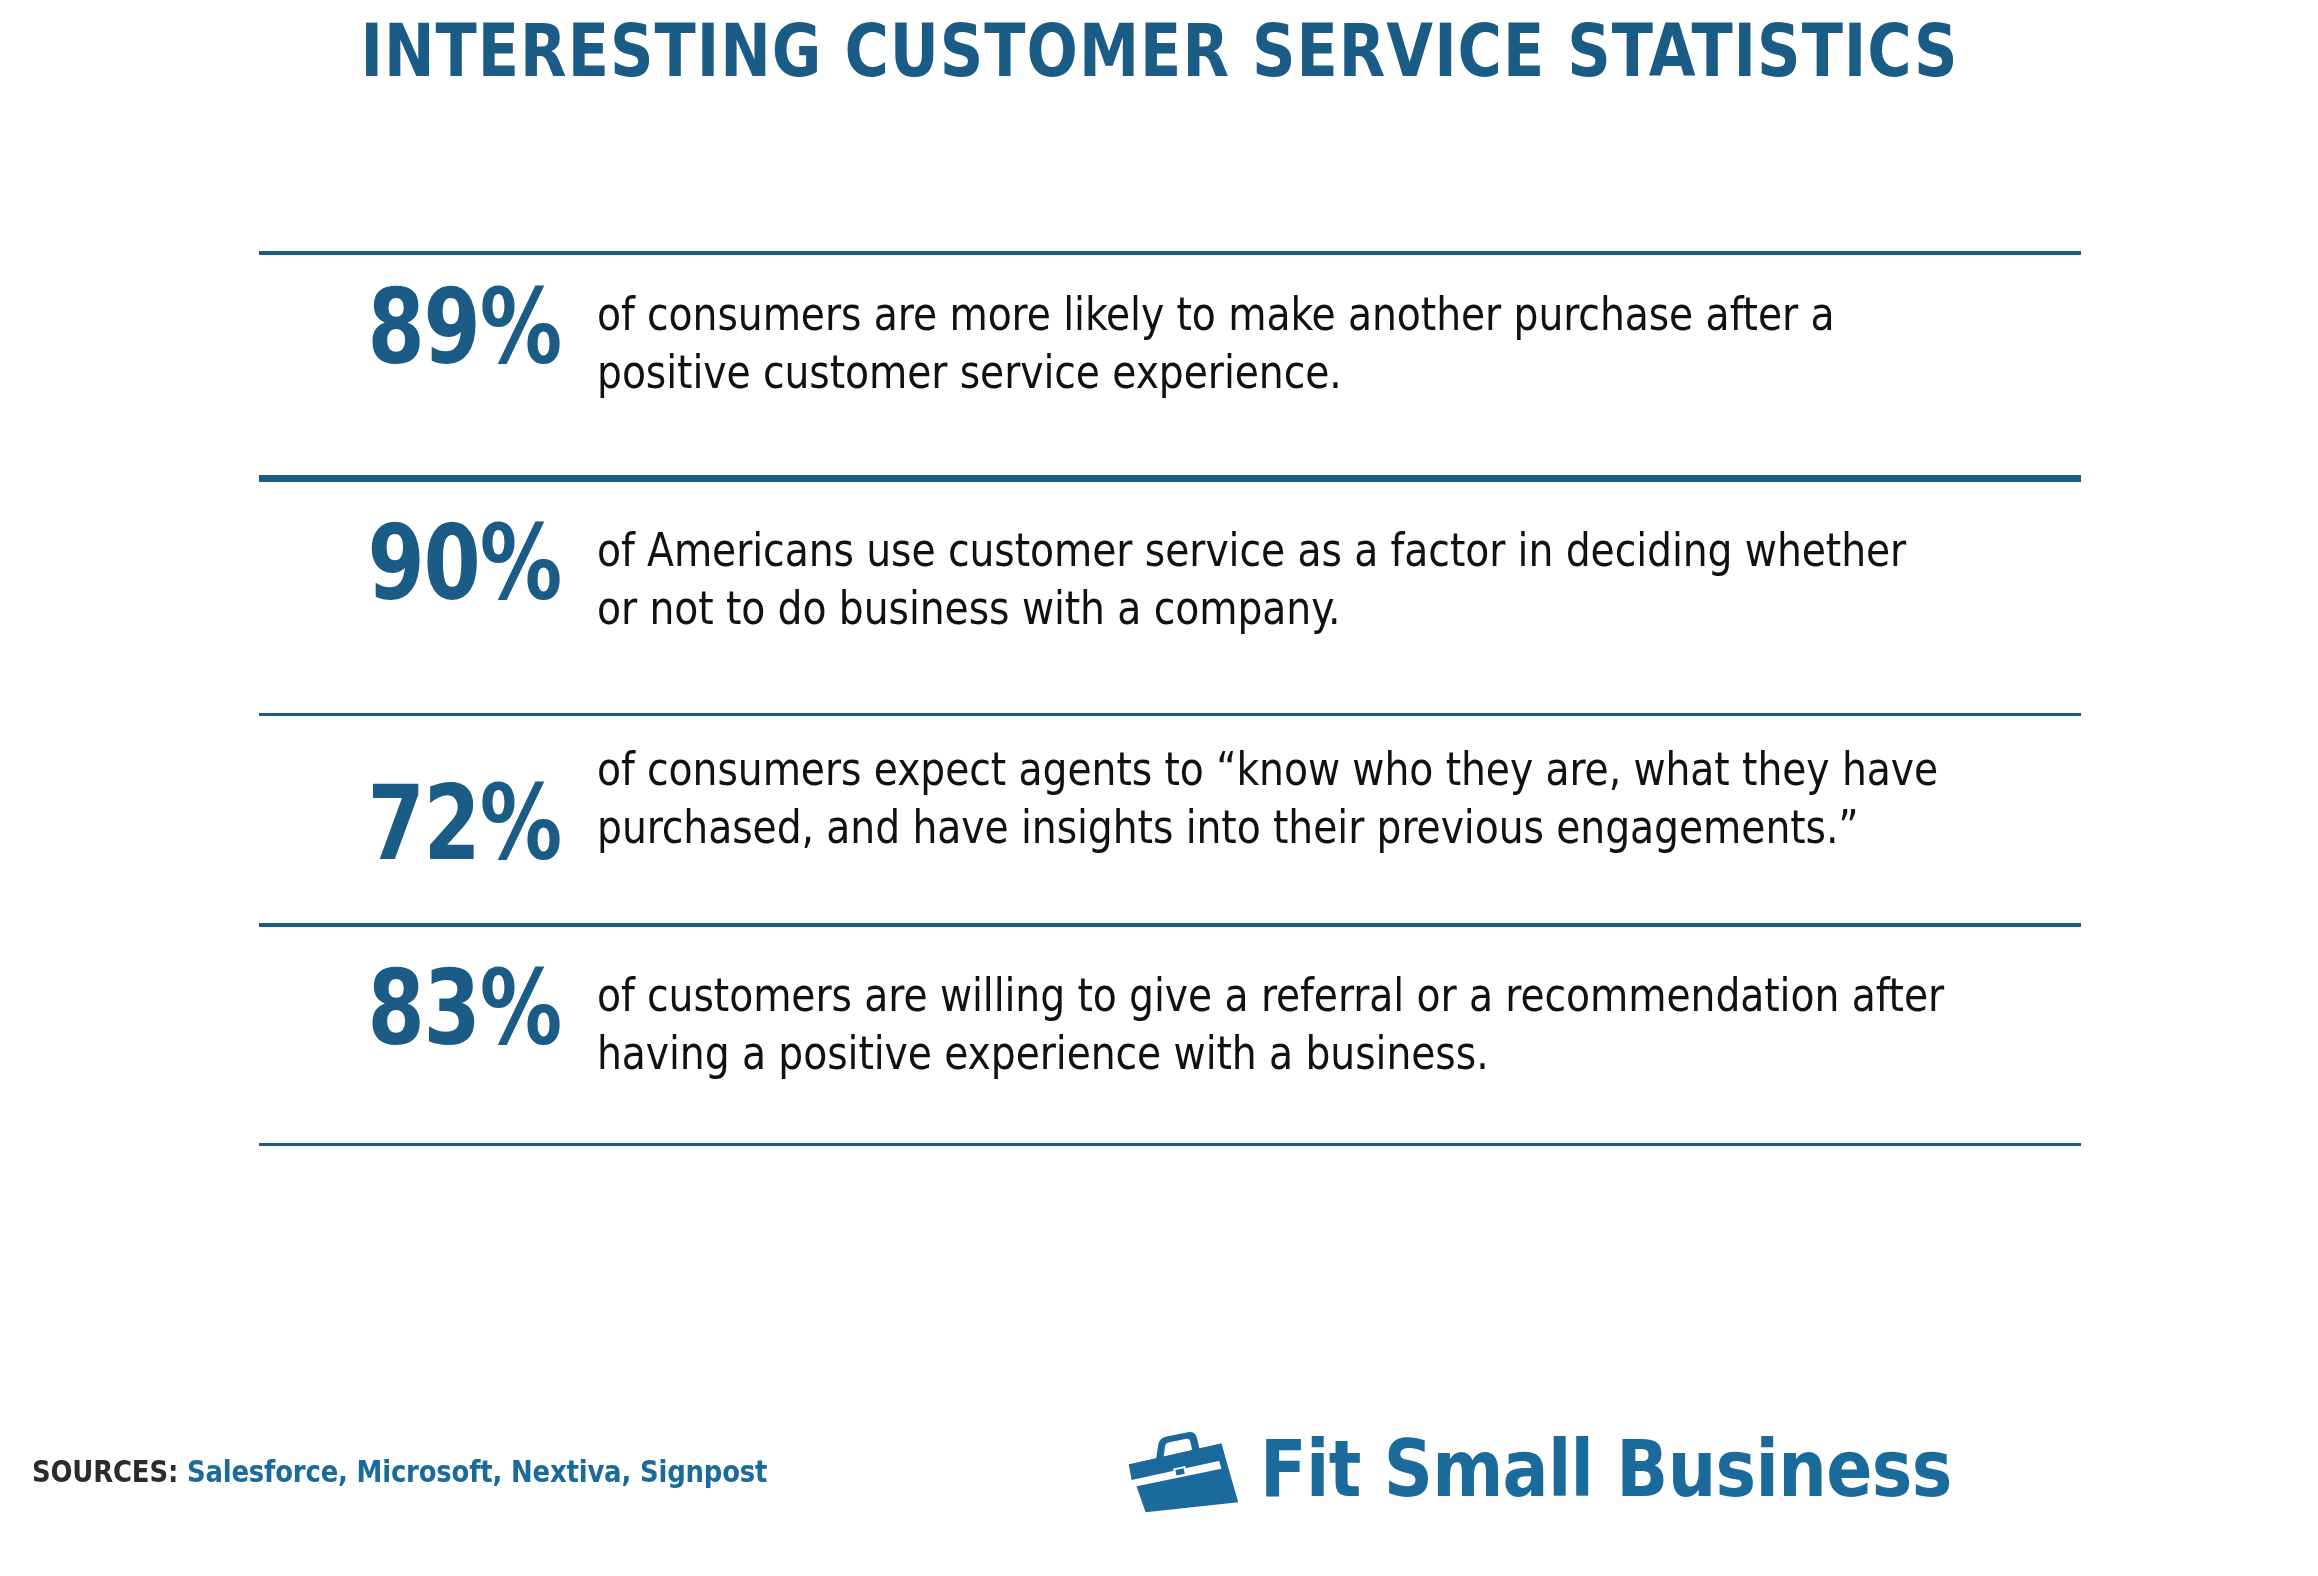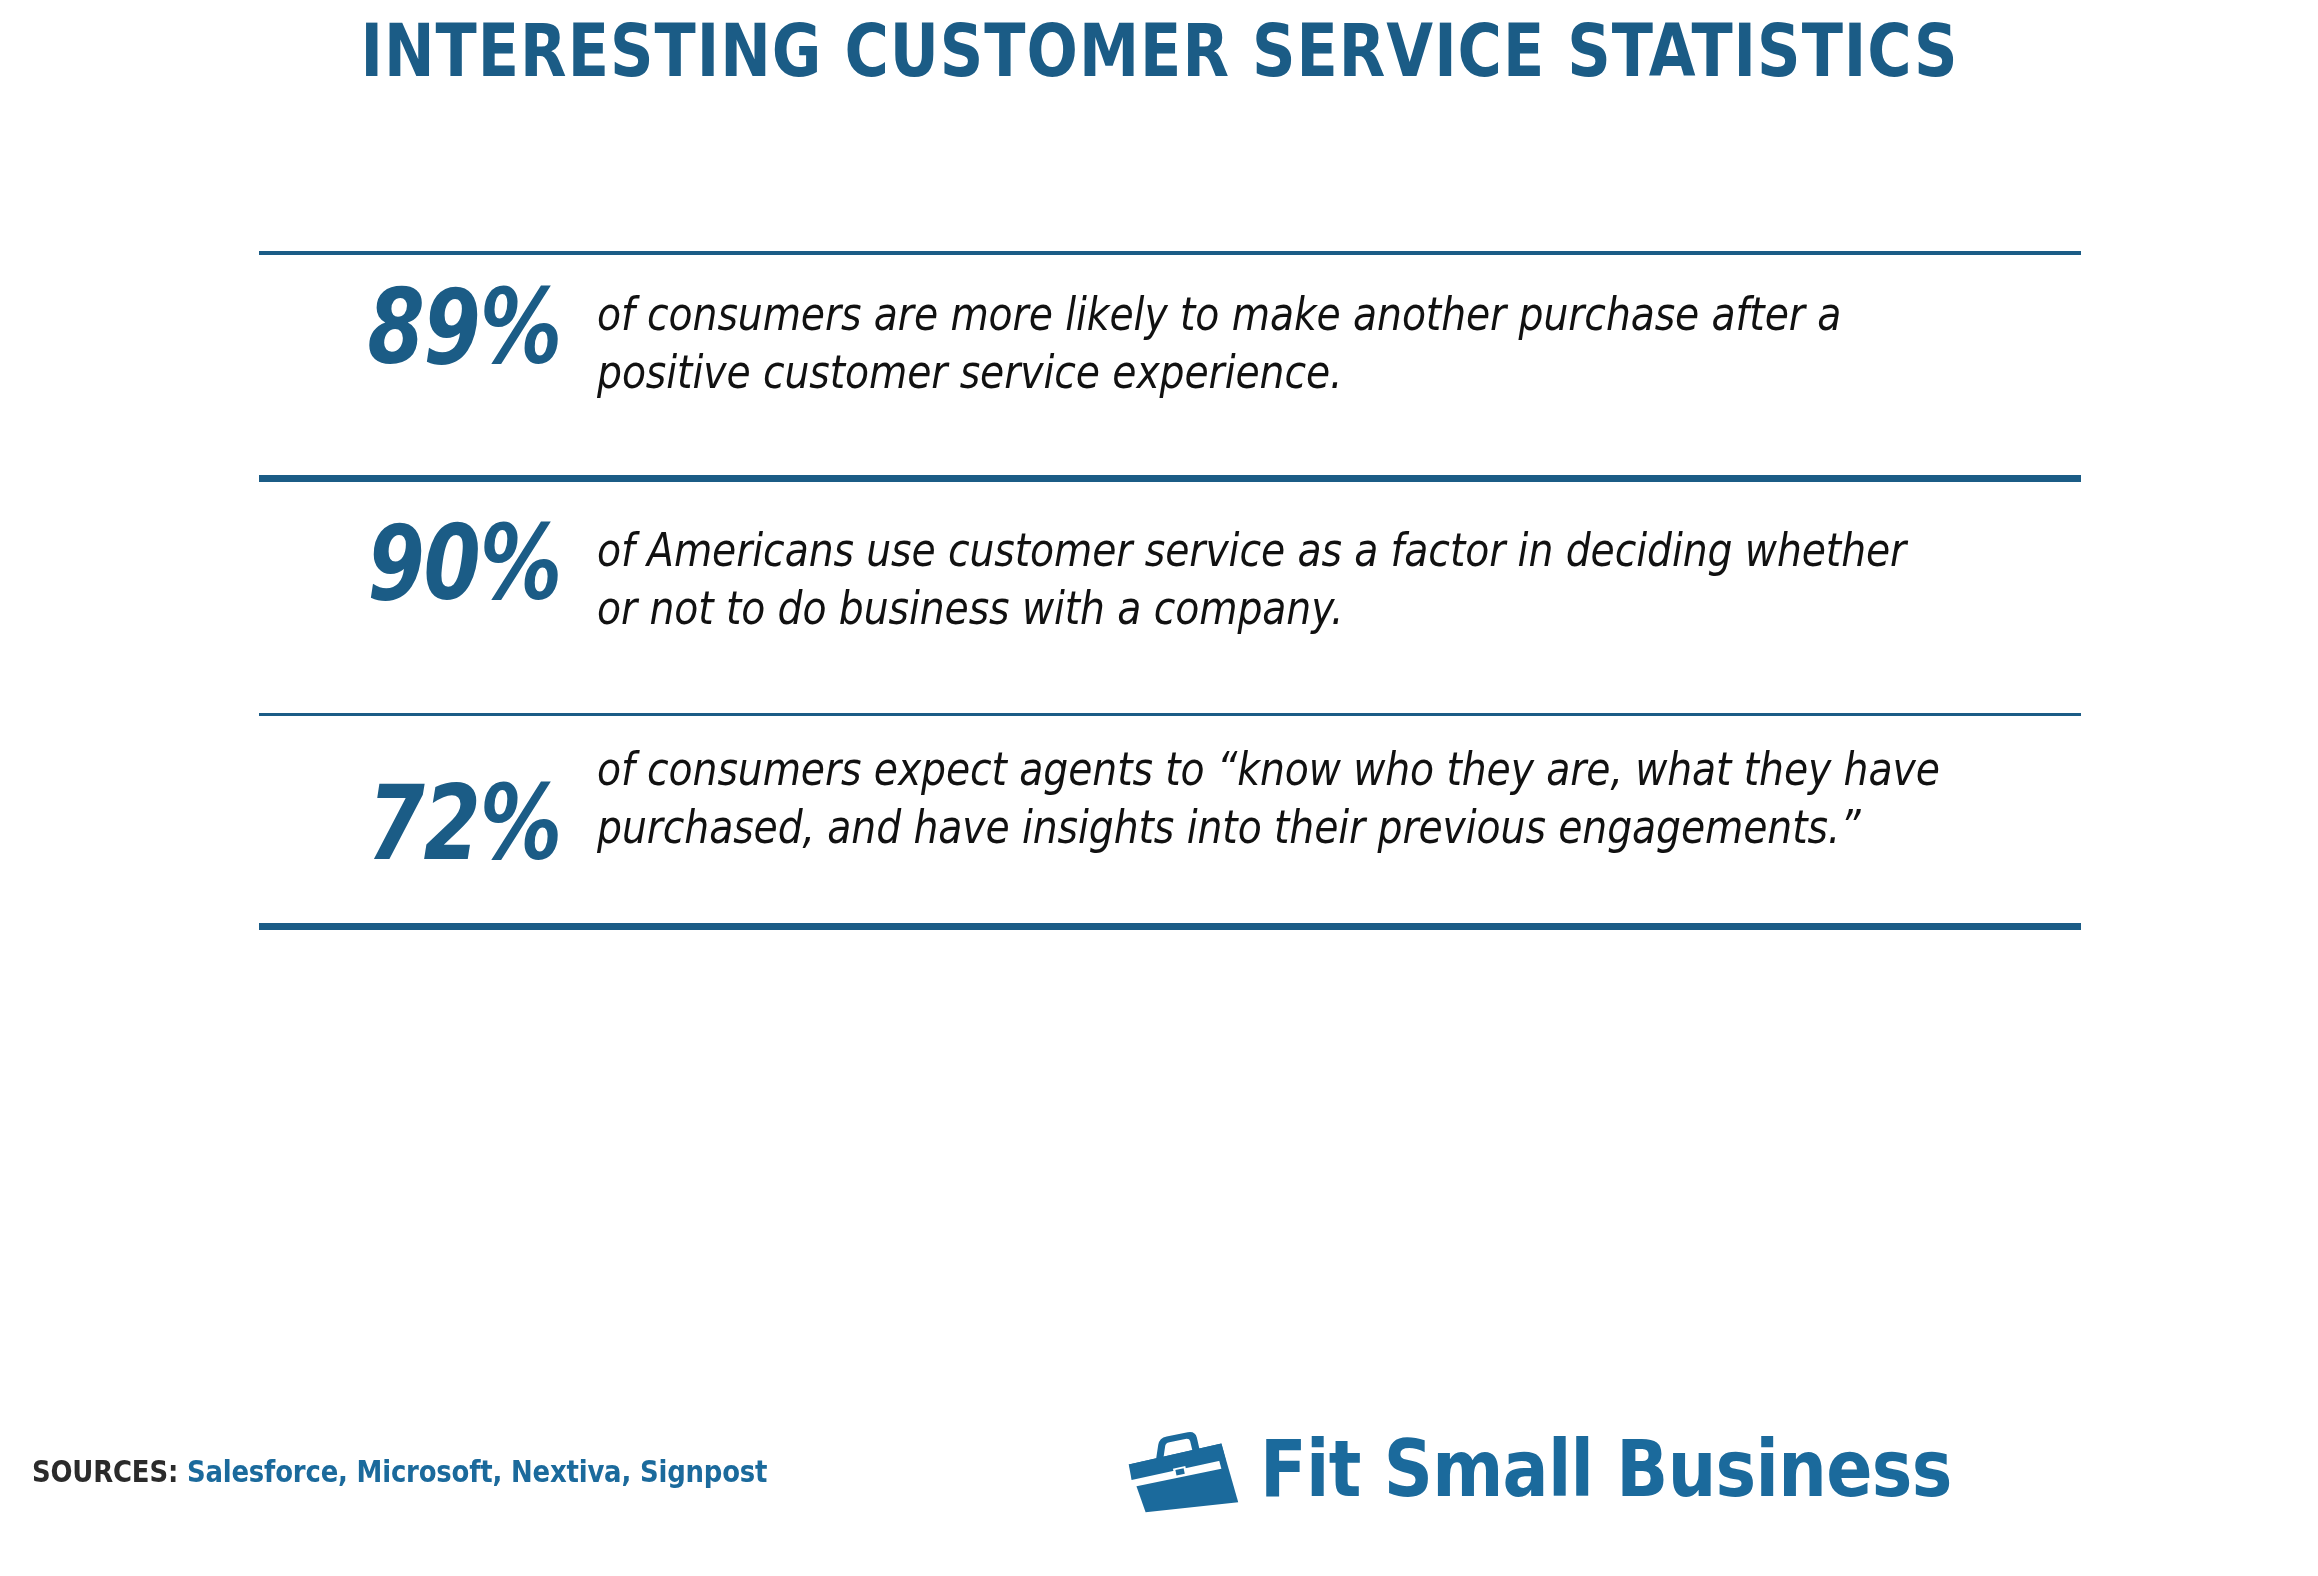--- a/index.html
+++ b/index.html
@@ -33,21 +33,20 @@
     transform: scaleX(0.92);
     transform-origin: 50% 0;
   }
 
   
   #stats {
     position: absolute;
     left: 259px;
     top: 251px;
     width: 1822px;
-    font-style: italic;
   }
 
   .divider {
     height: 3.5px;
     background: #1b5c86;
     width: 100%;
   }
 
   .stat-row {
     display: flex;
@@ -172,20 +171,24 @@
 
   <div class="divider"></div>
 
   <div class="stat-row row-4">
     <div class="stat-number">72%</div>
     <div class="stat-text">of consumers expect agents to “know who they are, what they have purchased,  and have insights into their previous engagements.”</div>
   </div>
 
   <div class="divider"></div>
 
+  <div class="stat-row row-5">
+    <div class="stat-number">83%</div>
+    <div class="stat-text">of customers are willing to give a referral or a recommendation after having a positive experience with a business.</div>
+  </div>
 
   <div class="divider"></div>
 
 </div>
 
 <div id="footer">
 
   <div id="sources">
     <span class="src-label">SOURCES:</span>
     <span class="src-list">Salesforce, Microsoft, Nextiva, Signpost</span>

